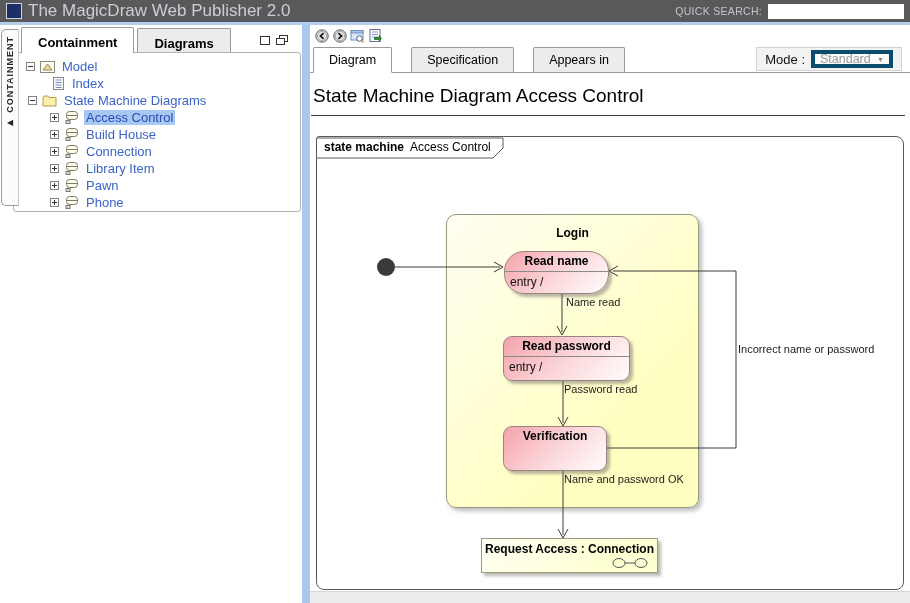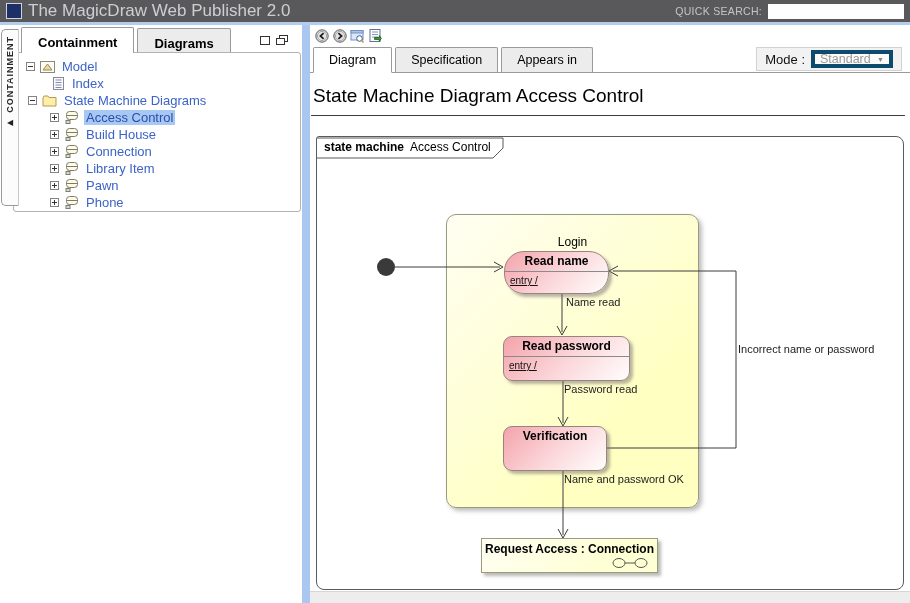--- a/index.html
+++ b/index.html
@@ -47,21 +47,21 @@
   #divider { position:absolute; left:302px; top:25px; width:8px; height:578px; background:#a9c7ef; }
 
   
   #main { position:absolute; left:310px; top:25px; width:600px; height:578px; background:#fff; }
   #toolbar { position:absolute; left:4px; top:3px; display:flex; gap:3px; align-items:center; }
   .tbtn { width:15px; height:15px; display:inline-flex; align-items:center; justify-content:center; }
 
   #main-tabs { position:absolute; left:0; top:22px; width:600px; height:26px; border-bottom:1px solid #9a9a9a;
                display:flex; align-items:flex-end; padding-left:3px; }
   .mtab { height:25px; padding:0 15px; font-size:12.5px; color:#000; background:#ececec;
-          border:1px solid #9a9a9a; border-bottom:none; border-radius:2px 2px 0 0; margin-right:3px;
+          border:1px solid #9a9a9a; border-bottom:none; border-radius:2px 2px 0 0; margin-right:19px;
           display:flex; align-items:center; }
   .mtab.active { background:#fff; height:26px; margin-bottom:-1px; border-bottom:1px solid #fff; z-index:2; }
   #mode-box { position:absolute; right:8px; top:22px; height:24px; background:#f2f2f2; border:1px solid #d2d2d2;
               display:flex; align-items:center; padding:0 8px; gap:6px; z-index:3; }
   #mode-label { font-size:13px; color:#111; }
   #mode-select { width:82px; height:18px; border:4px solid #0c4a6e; background:#fbfbfb; color:#9a9a9a;
                  font-size:12.5px; display:flex; align-items:center; justify-content:space-between; padding:0 5px; }
   #mode-select .arrow { font-size:7px; color:#8a8a8a; }
 
   #page-title { position:absolute; left:3px; top:60px; font-size:19px; color:#000; white-space:nowrap; }
@@ -71,27 +71,27 @@
   #frame { position:absolute; left:6px; top:111px; width:588px; height:454px; background:#fff;
            border:1px solid #5a5a5a; border-radius:3px 8px 8px 8px; }
   #frame-label { position:absolute; left:7px; top:3px; font-size:12px; color:#000; white-space:nowrap; z-index:4; }
   #frame-label .kw { font-weight:bold; margin-right:6px; }
   #dsvg { position:absolute; left:0; top:0; width:588px; height:454px; pointer-events:none; z-index:2; }
 
   #login-state { position:absolute; left:129px; top:77px; width:253px; height:294px;
                  background:linear-gradient(135deg,#fffef2 0%,#ffffc2 70%);
                  border:1px solid #9a9a80; border-radius:10px; box-shadow:3px 3px 4px rgba(110,110,110,.45);
                  z-index:1; }
-  #login-state .cname { text-align:center; font-size:12px; font-weight:normal; color:#000; padding-top:20px; }
+  #login-state .cname { text-align:center; font-size:12px; font-weight:bold; color:#000; padding-top:11px; }
 
   .pstate { position:absolute; background:linear-gradient(135deg,#f4a3ab 0%,#fbd9dc 55%,#fffdfd 100%);
             border:1px solid #97847f; border-radius:9px; box-shadow:3px 3px 3px rgba(120,110,110,.5); z-index:3; }
   .pstate .sname { text-align:center; font-size:12px; font-weight:bold; color:#000; height:19px; line-height:19px; }
   .pstate .sep { border-top:1px solid #8a8a8a; }
-  .pstate .sbody { font-size:10px; color:#111; padding:3px 0 0 5px;text-decoration:underline; }
+  .pstate .sbody { font-size:12px; color:#111; padding:3px 0 0 5px; }
   #state-read-name { left:187px; top:114px; width:105px; height:43px;border-radius:20px; }
   #state-read-password { left:186px; top:199px; width:127px; height:45px; }
   #state-verification { left:186px; top:289px; width:104px; height:45px; }
   #state-request { position:absolute; left:164px; top:401px; width:177px; height:35px;
                    background:linear-gradient(135deg,#fffff4 0%,#ffffd4 70%);
                    border:1px solid #9a9a80; border-radius:0; box-shadow:3px 3px 3px rgba(120,120,110,.5); z-index:3; }
   #state-request .sname { text-align:center; font-size:12px; font-weight:bold; color:#000; padding-top:3px; }
   #state-request svg { position:absolute; right:9px; bottom:3px; }
 
   .tlab { position:absolute; font-size:11px; color:#1c1c1c; white-space:nowrap; z-index:4; }

